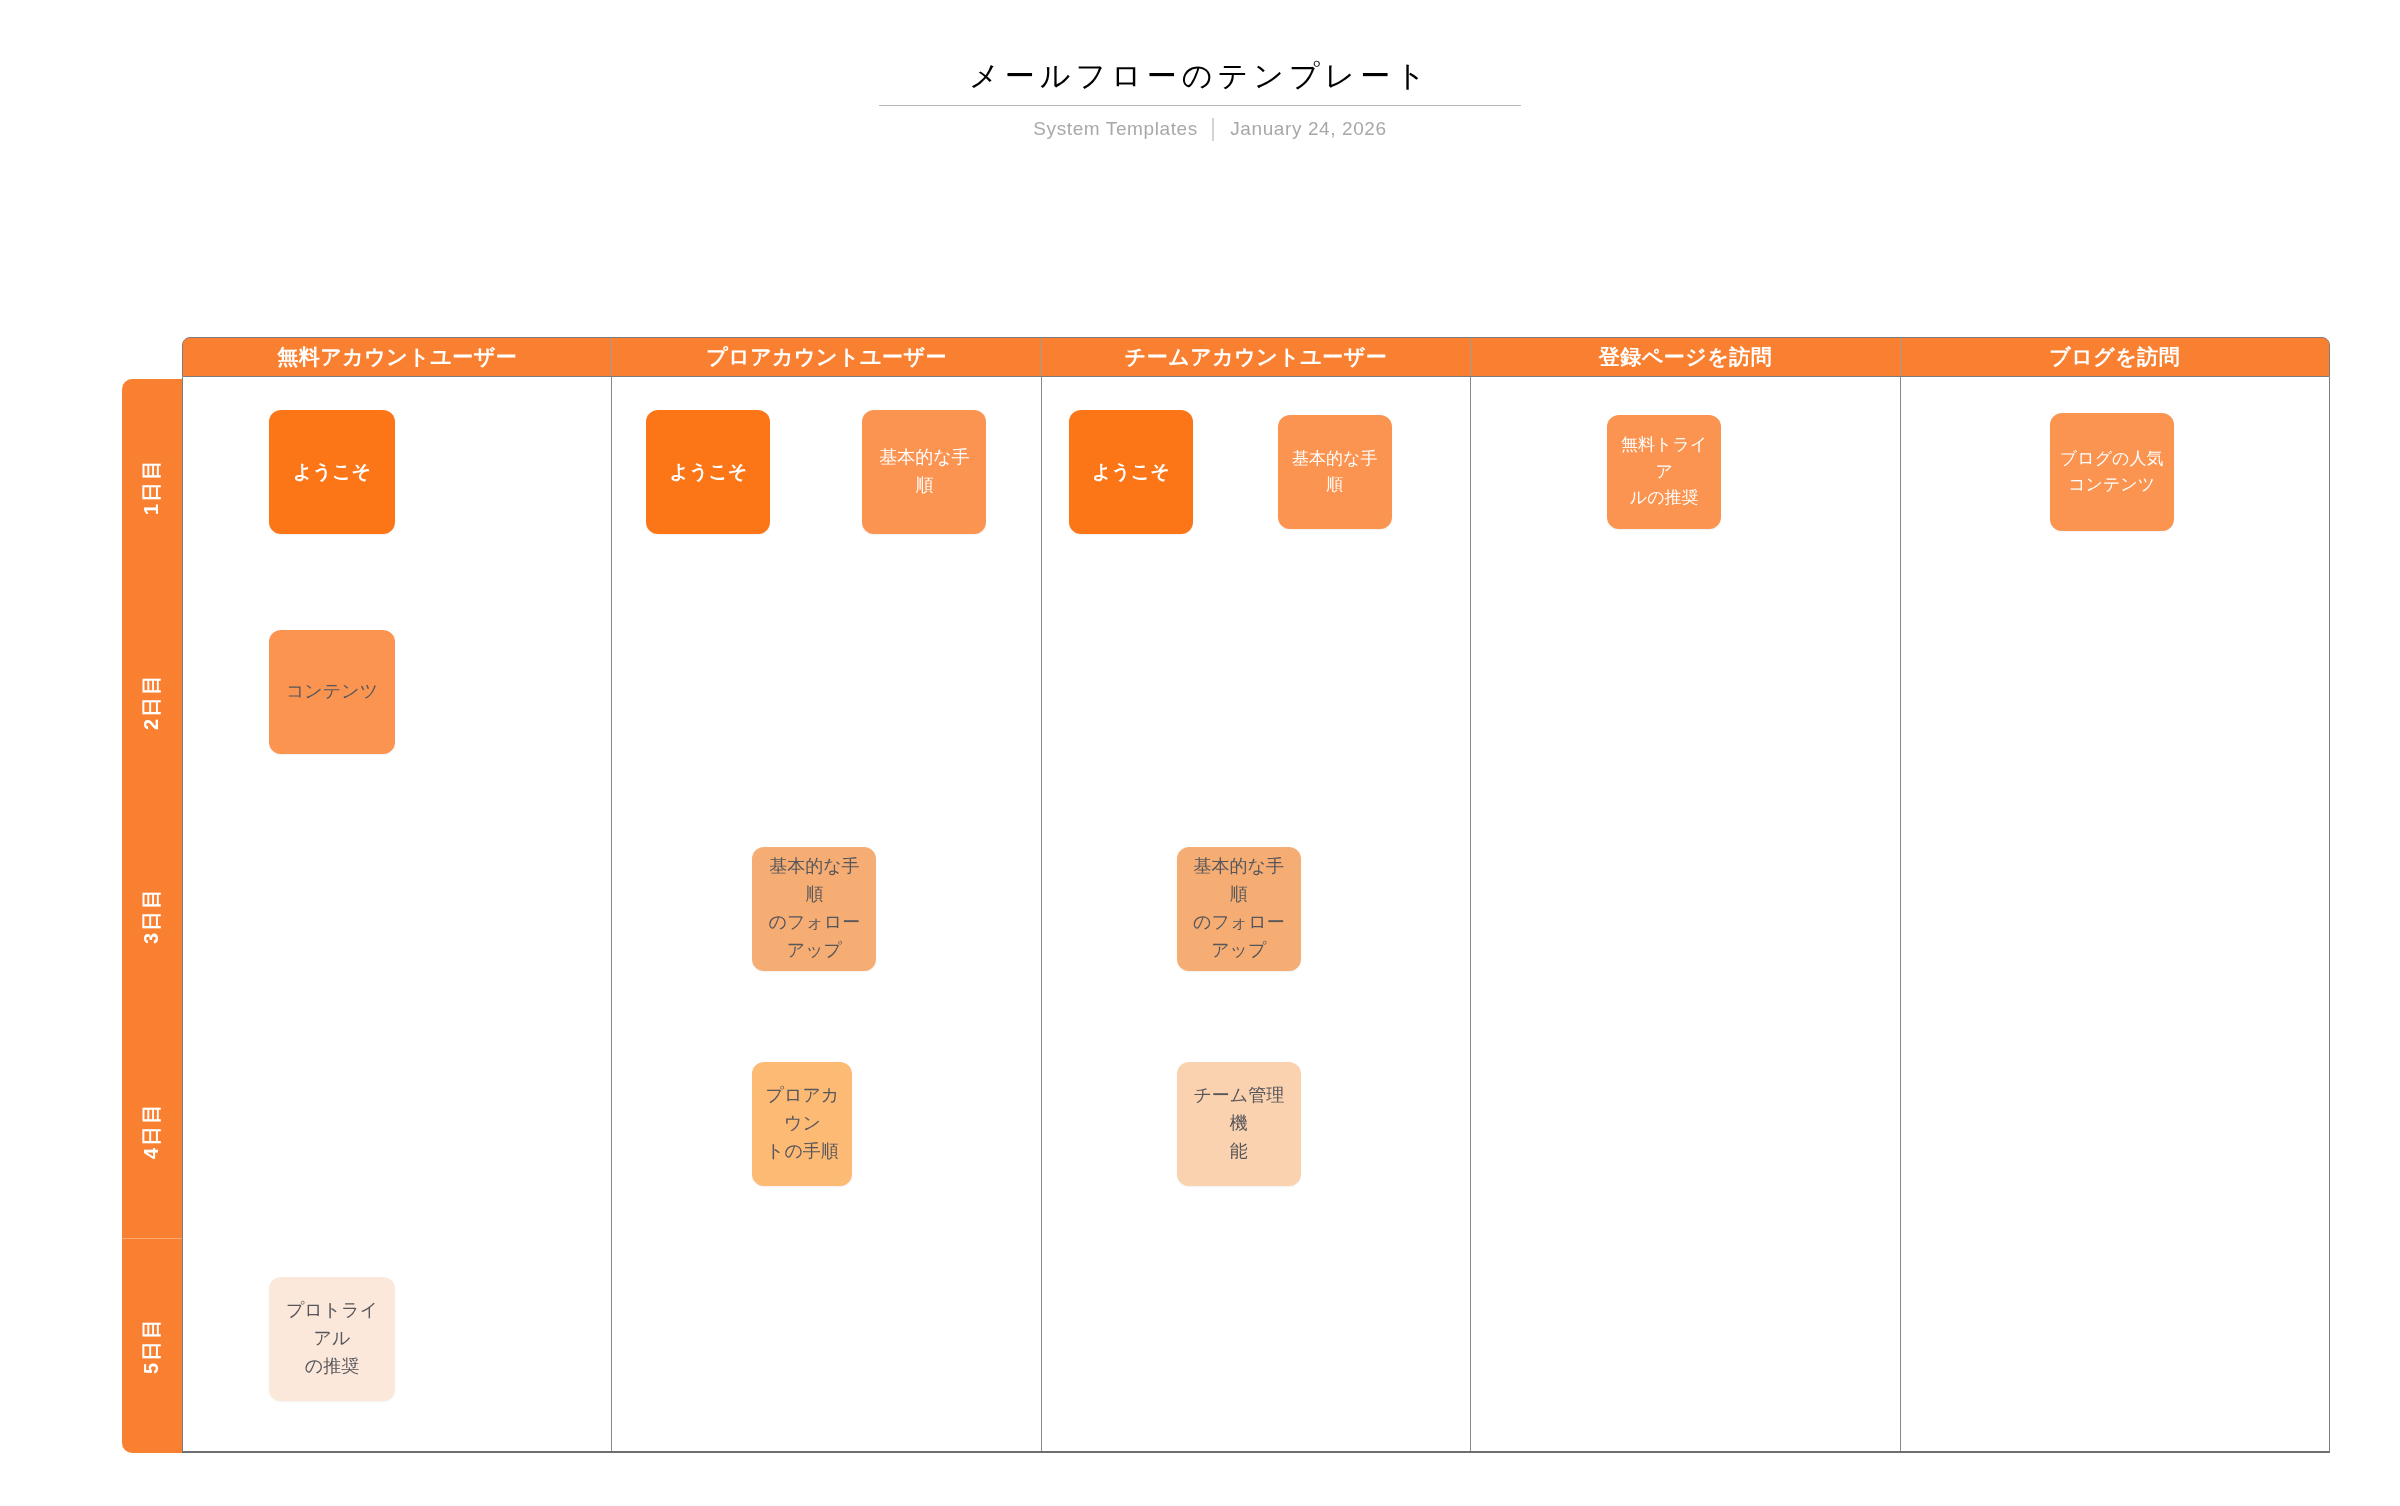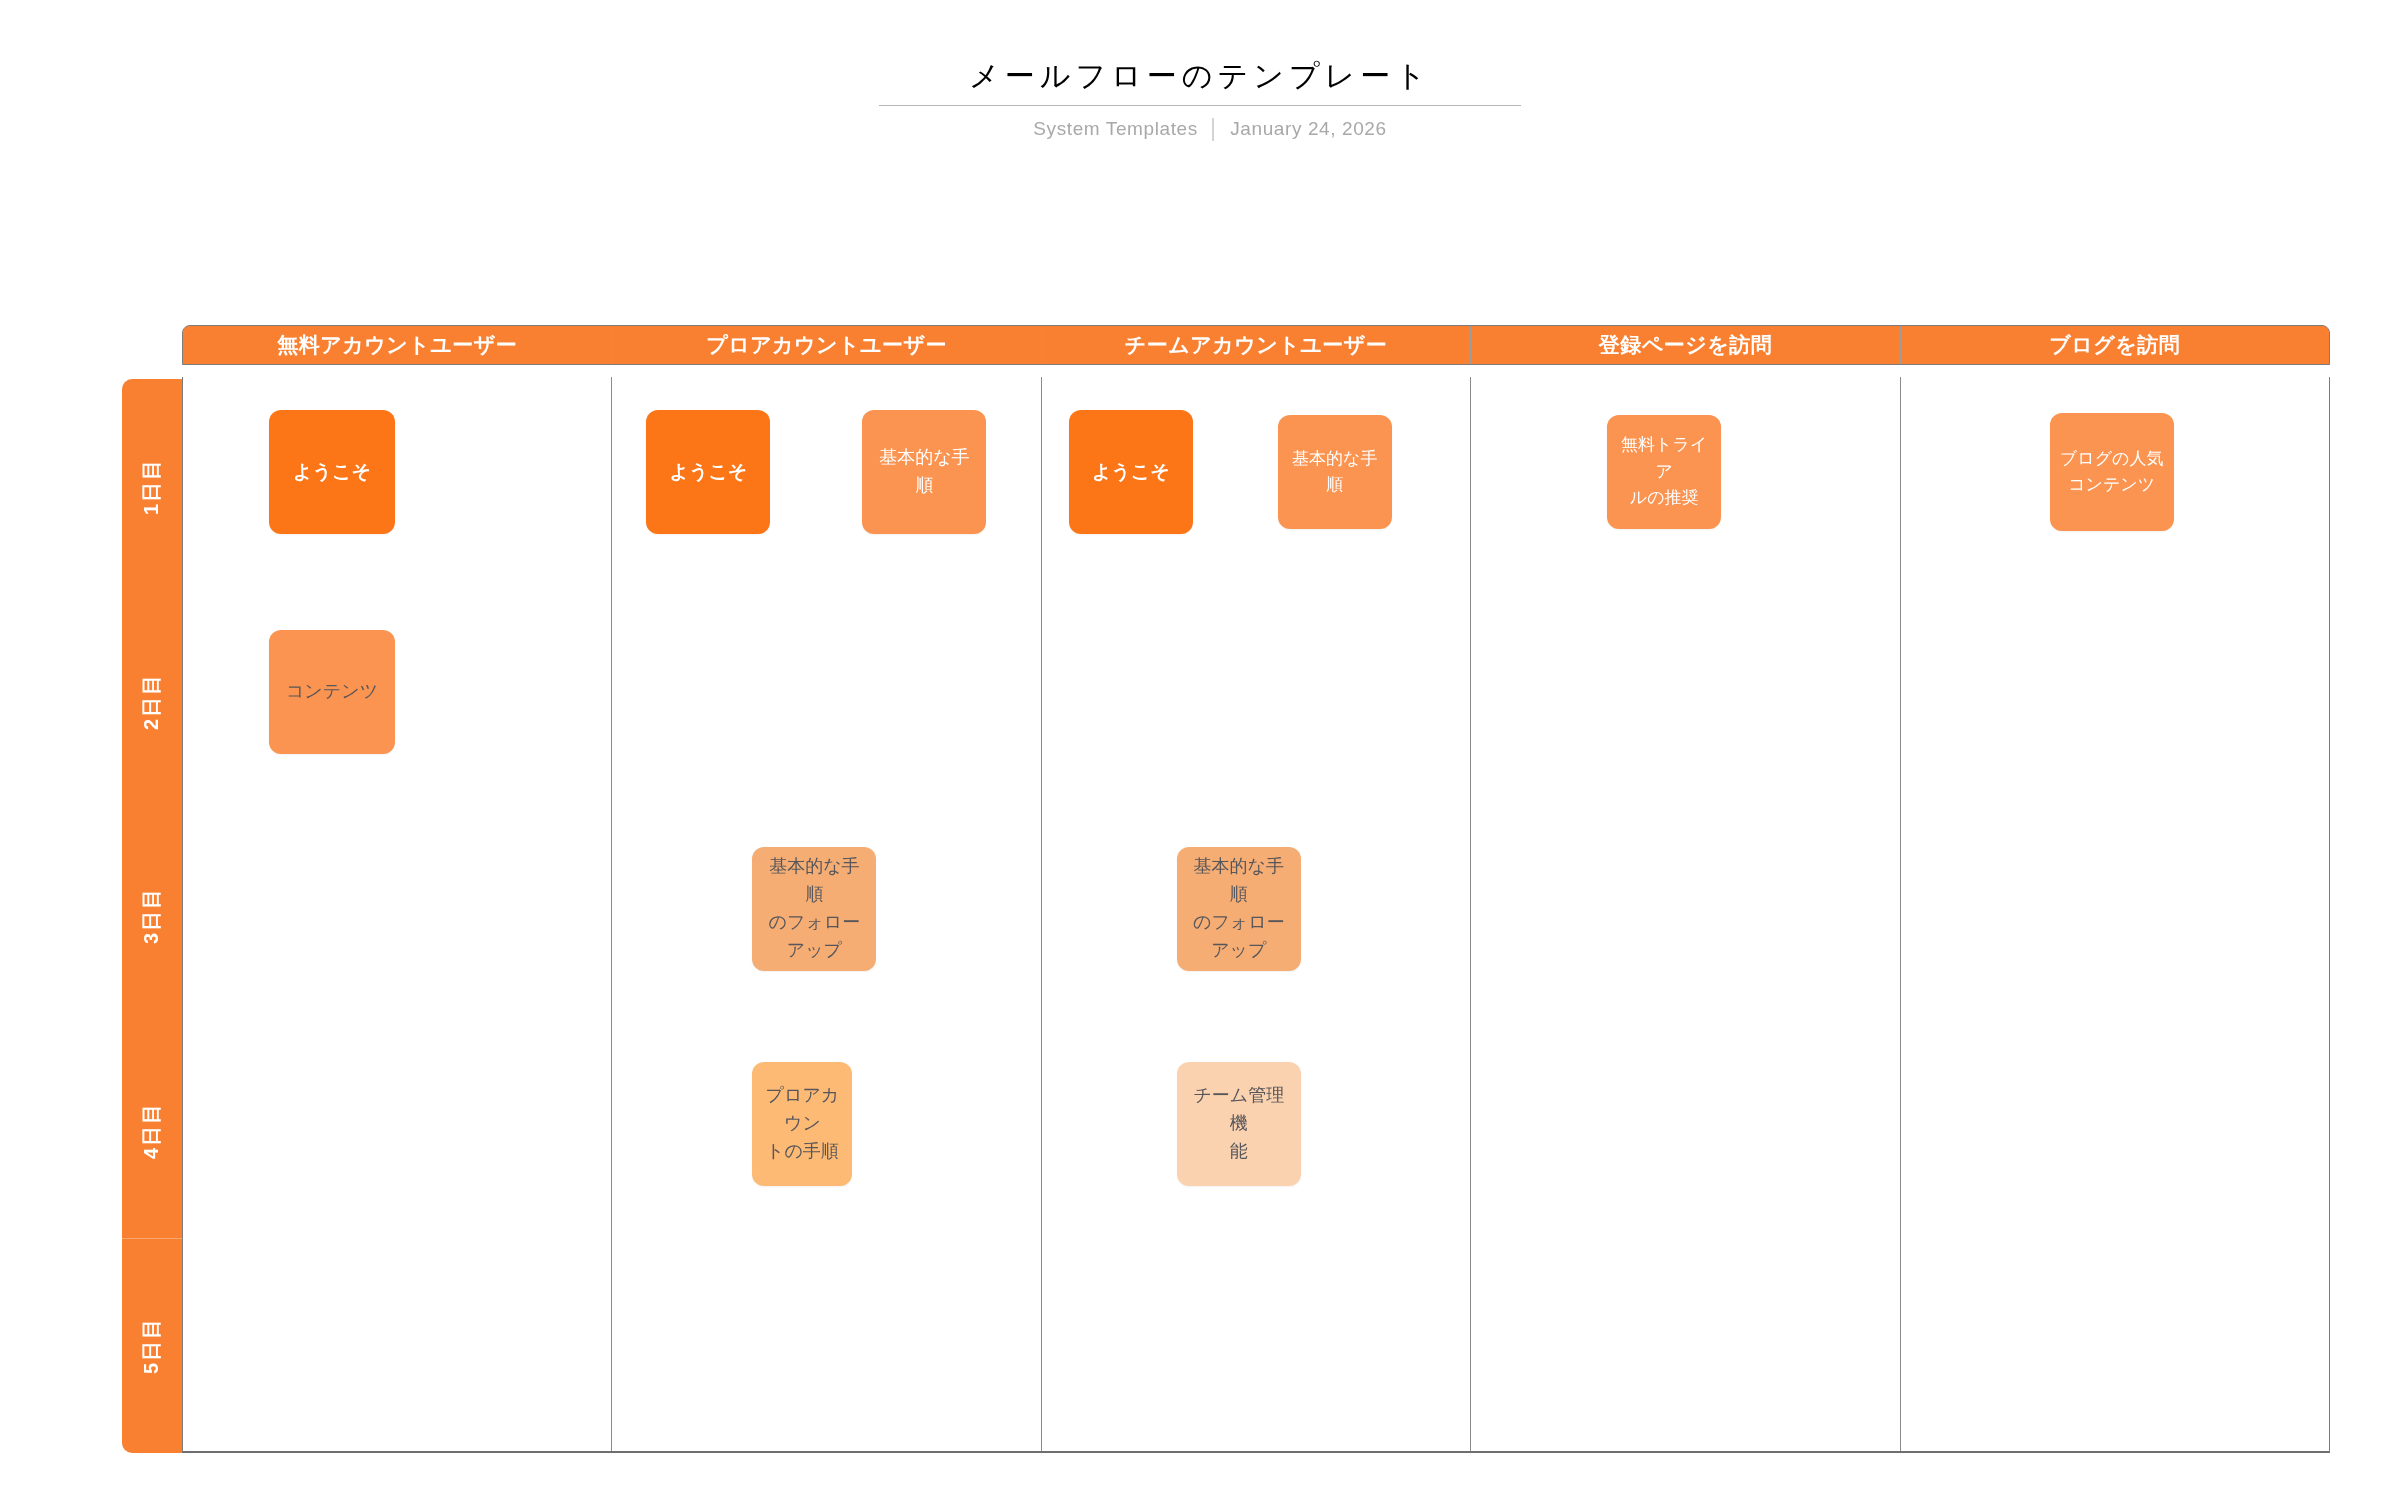--- a/index.html
+++ b/index.html
@@ -68,21 +68,21 @@
     left: 182px;
     top: 325px;
     width: 2148px;
     height: 1128px;
   }
 
   
   .col-header-row {
     position: absolute;
     left: 0;
-    top: 0;
+    top: 12px;
     width: 2148px;
     height: 40px;
     display: flex;
     border: 1px solid #7c7c7c;
     border-radius: 8px 8px 0 0;
     overflow: hidden;
     background: #f98031;
   }
   .col-header {
     flex: 1 1 0;
@@ -219,20 +219,23 @@
         </div>
       </div>
     <div class="body-area">
         <div class="col-body">
           <div class="card" style="left: 86px; top: 33px; width: 126px; height: 124px; background: rgb(252, 117, 23); color: rgb(255, 255, 255); font-size: 19px; font-weight: bold;">
             <span class="card-text">ようこそ</span>
           </div>
           <div class="card" style="left: 86px; top: 253px; width: 126px; height: 124px; background: rgb(250, 148, 80); color: rgb(86, 86, 91); font-size: 18px; font-weight: normal;">
             <span class="card-text">コンテンツ</span>
           </div>
+          <div class="card" style="left: 86px; top: 900px; width: 126px; height: 124px; background: rgb(252, 232, 218); color: rgb(86, 86, 91); font-size: 18px; font-weight: normal;">
+            <span class="card-text">プロトライアル<br>の推奨</span>
+          </div>
         </div>
         <div class="col-body">
           <div class="card" style="left: 34px; top: 33px; width: 124px; height: 124px; background: rgb(252, 117, 23); color: rgb(255, 255, 255); font-size: 19px; font-weight: bold;">
             <span class="card-text">ようこそ</span>
           </div>
           <div class="card" style="left: 250px; top: 33px; width: 124px; height: 124px; background: rgb(250, 148, 80); color: rgb(255, 255, 255); font-size: 18px; font-weight: normal;">
             <span class="card-text">基本的な手順</span>
           </div>
           <div class="card" style="left: 140px; top: 470px; width: 124px; height: 124px; background: rgb(245, 173, 116); color: rgb(86, 86, 91); font-size: 18px; font-weight: normal;">
             <span class="card-text">基本的な手順<br>のフォロー<br>アップ</span>

